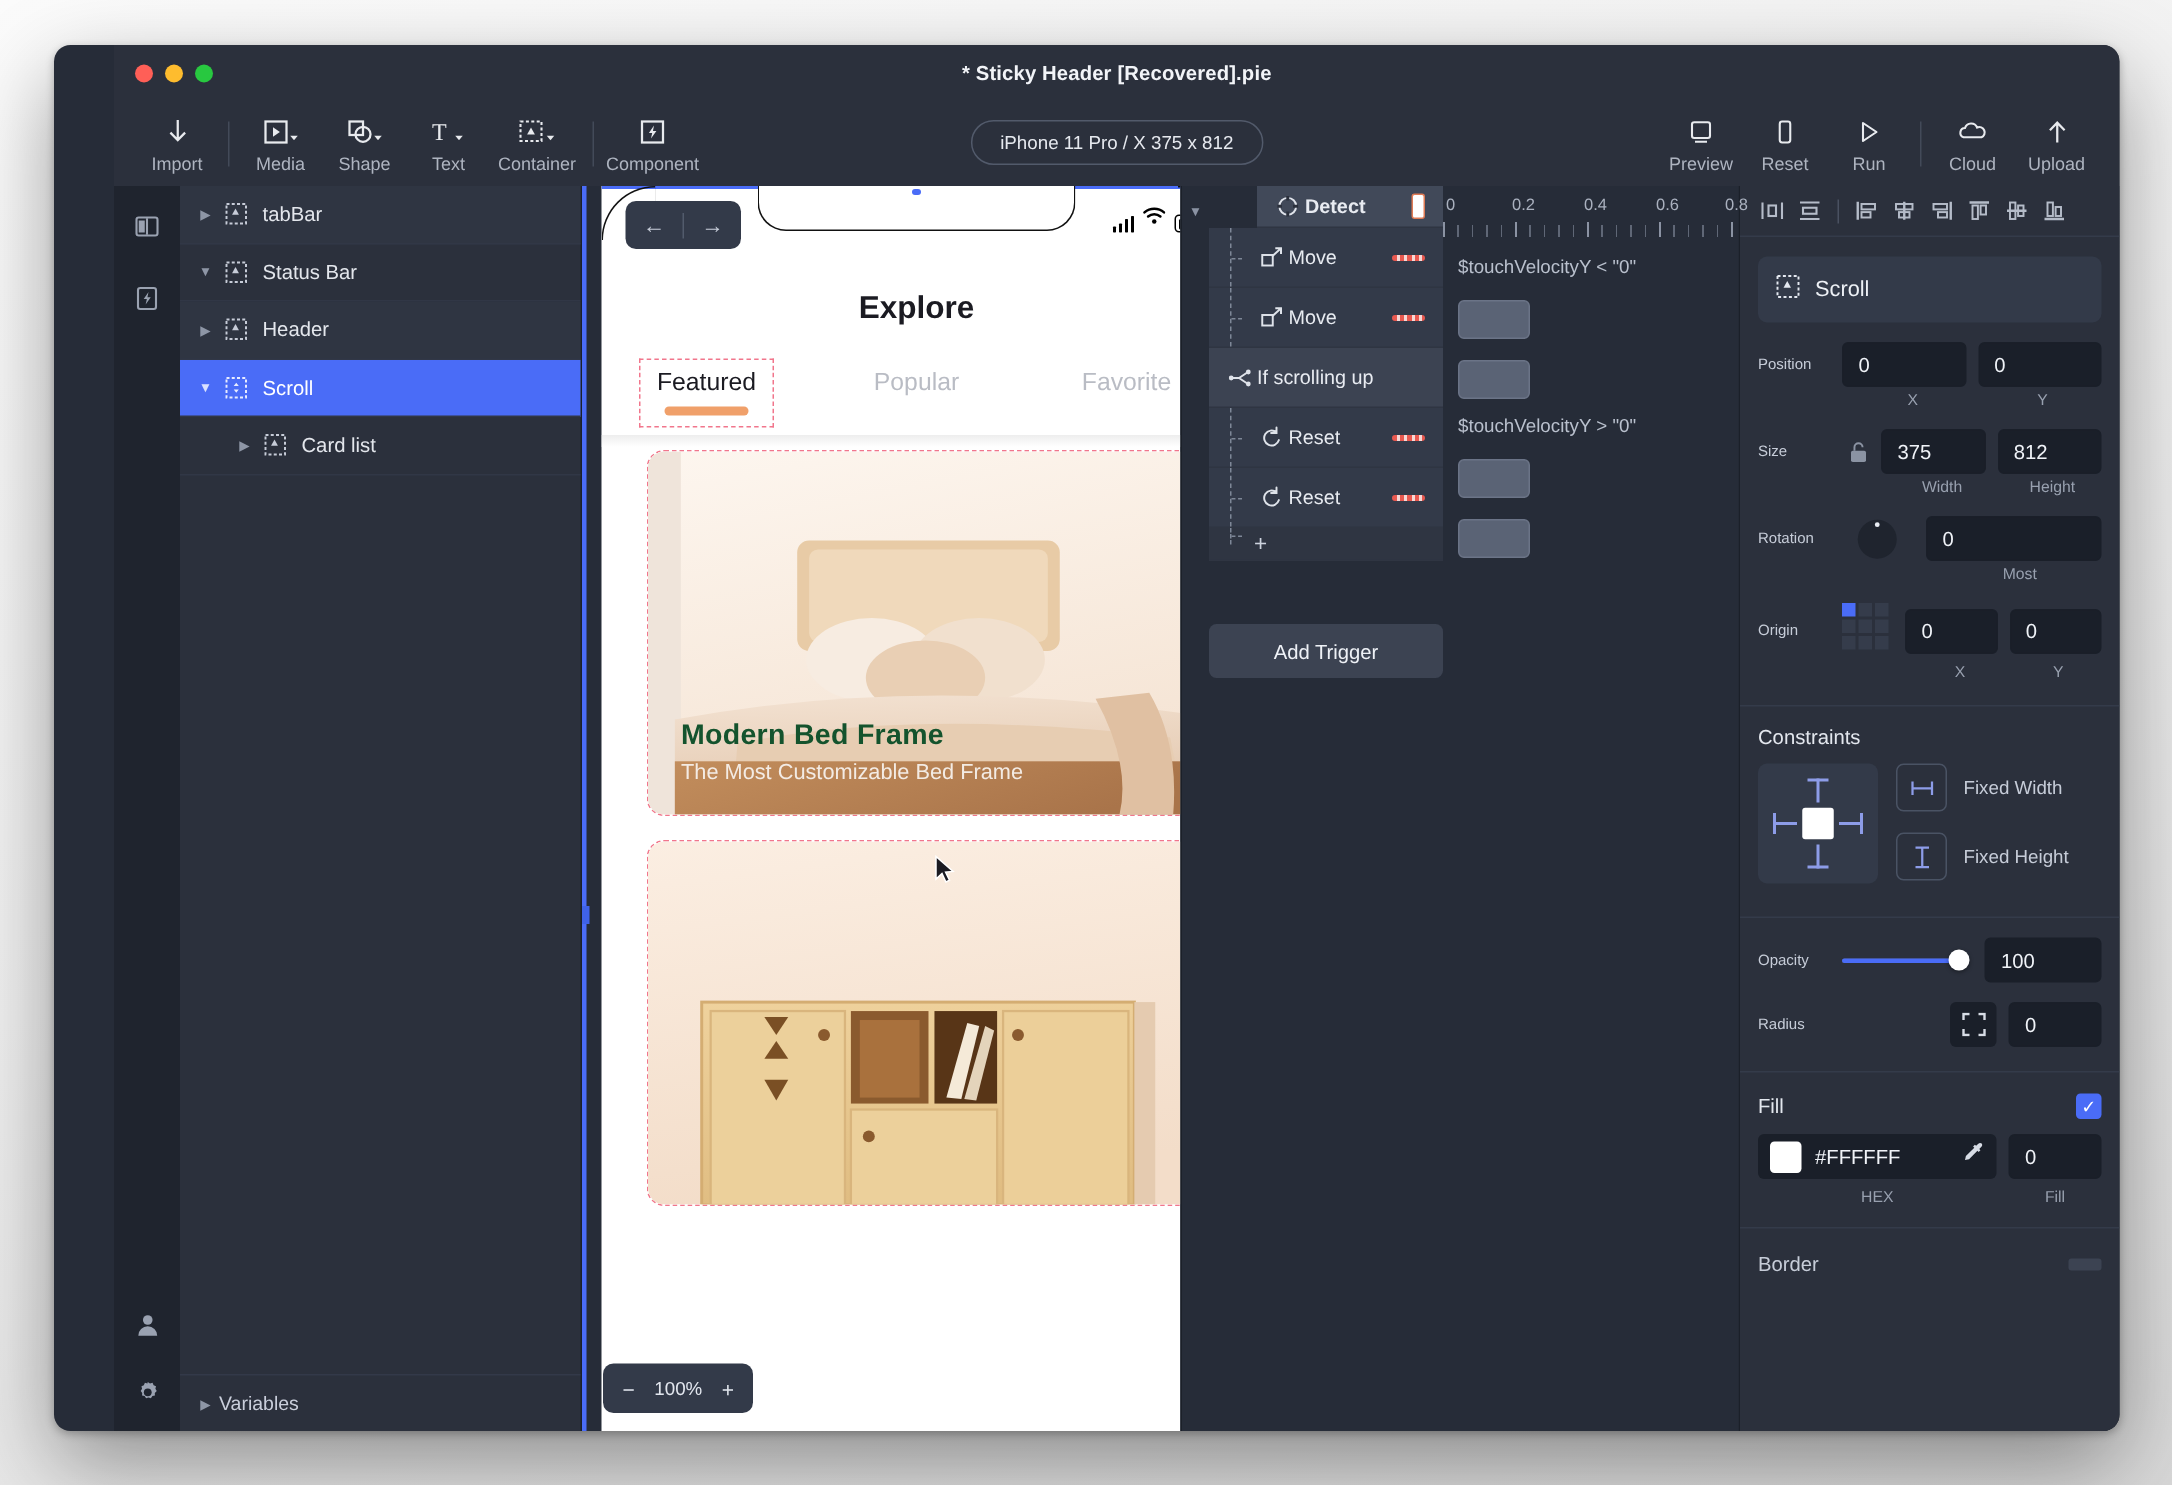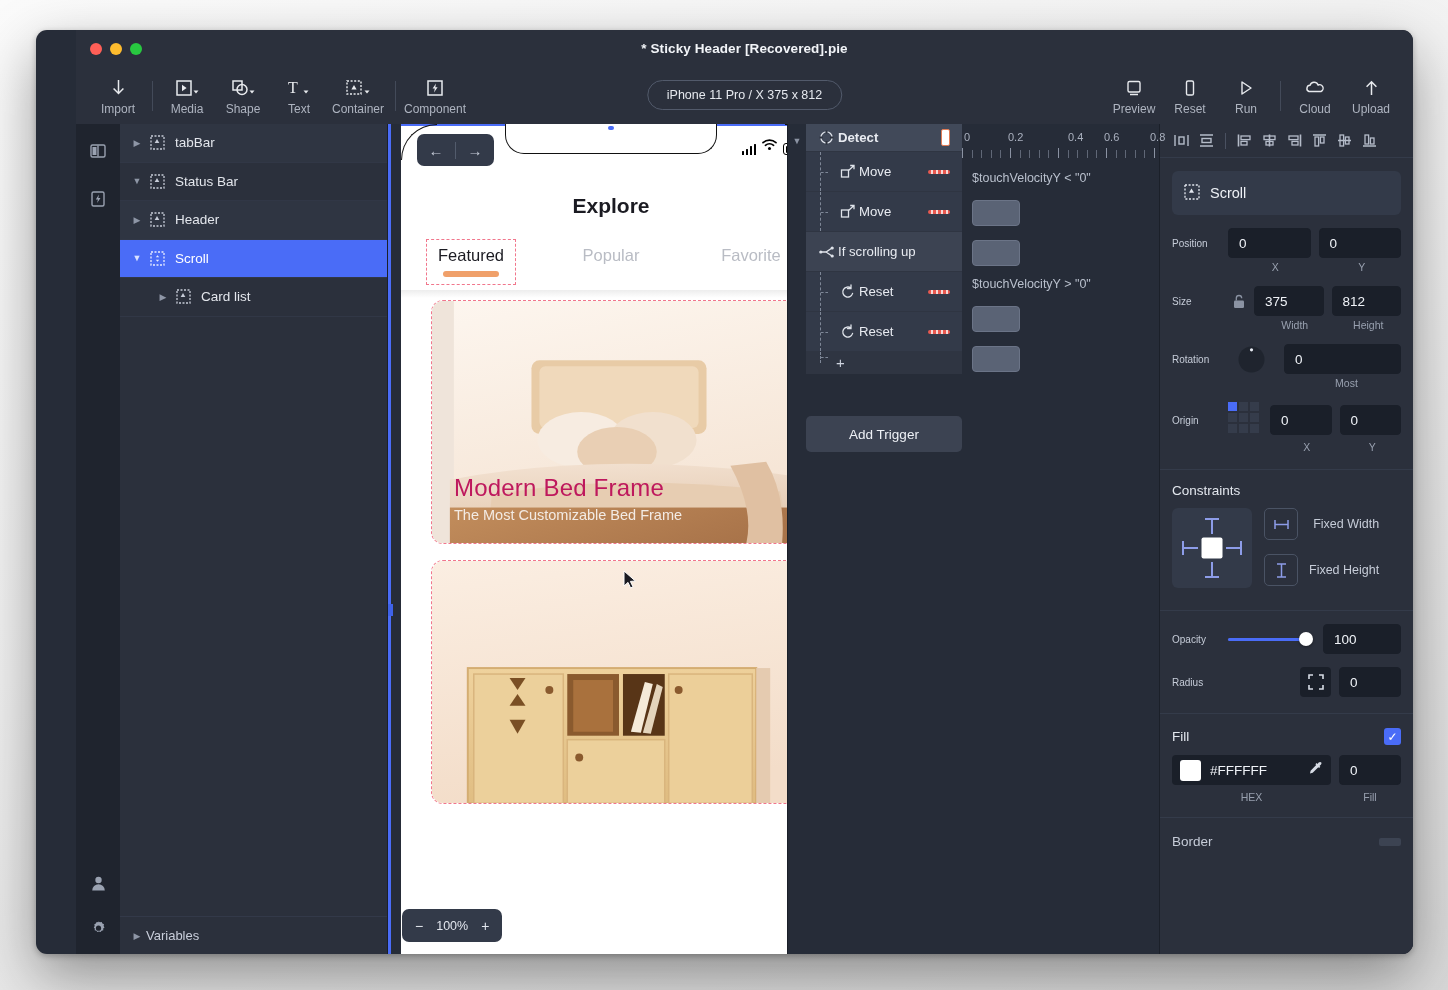--- a/index.html
+++ b/index.html
@@ -281,21 +281,21 @@
   #card2 { top: 436px; height: 244px; }
   .card-img {
     position: absolute; inset: 0;
     overflow: hidden;
   }
   .card-caption {
     position: absolute; left: 0; right: 0; bottom: 0;
     padding: 16px 22px 20px;
   }
   .card-caption .t {
-    font-size: 24px; font-weight: normal; color: #be185d; letter-spacing: .2px;
+    font-size: 19px; font-weight: bold; color: #14532d; letter-spacing: .2px;
   }
   .card-caption .s {
     font-size: 14.5px; color: #f3ebe4; margin-top: 5px;
   }
 
   #zoomctl {
     position: absolute; left: 14px; bottom: 12px;
     height: 33px; padding: 0 13px;
     background: #333a49; border-radius: 7px;
     display: flex; align-items: center; gap: 13px;
@@ -321,21 +321,21 @@
   #trig-inner { flex: 1 1 auto; position: relative; min-width: 0; }
   #trig-list { width: 156px; position: absolute; left: 0; top: 0; }
   .trg {
     height: 40px;
     display: flex; align-items: center;
     padding-left: 9px;
     font-size: 13.2px; color: #e8ebf1;
     position: relative;
     border-bottom: 1px solid #2f3542;
   }
-  .trg.head { background: #414959; font-weight: bold; height: 28px; }
+  .trg.head { background: #414959; font-weight: bold; height: 28px; margin-left: 32px; }
   .trg.cond { background: #3c4352; }
   .trg.act { background: #333a49; }
   .trg .ti { width: 23px; flex: 0 0 23px; display:flex; align-items:center; justify-content:center; color:#dfe3ea;}
   .trg .guide {
     position: absolute; left: 14px; top: 0; bottom: 0; width: 9px;
     border-left: 1.2px dashed #7e8797;
   }
   .trg .guide.last { bottom: 50%; }
   .trg .guide::after {
     content: ''; position: absolute; left: 0; top: 50%;
@@ -440,21 +440,21 @@
     position: absolute; left: 50%; top: 50%;
     transform: translate(-50%,-50%);
     width: 21px; height: 21px; background: #fff; border-radius: 2px;
   }
   .cbar { position: absolute; background: #8d9ce8; }
   .ctog {
     width: 34px; height: 32px; border: 1px solid #4a5364;
     border-radius: 5px; display: flex; align-items: center; justify-content: center;
     color: #8d9ce8;
   }
-  .ctog-row { display: flex; align-items: center; gap: 11px; margin-bottom: 14px; justify-content: space-between; }
+  .ctog-row { display: flex; align-items: center; gap: 11px; margin-bottom: 14px; }
   .ctog-lbl { color: #c6ccd8; font-size: 12.5px; }
 
   #opacity-slider {
     flex: 1 1 auto; height: 30px; display: flex; align-items: center; position: relative;
     margin-right: 10px;
   }
   #opacity-slider .track { height: 3px; width: 100%; background: #4a5161; border-radius: 2px; }
   #opacity-slider .fill { position: absolute; left: 0; height: 3px; width: 88%; background: #4a6cf7; border-radius: 2px;}
   #opacity-slider .knob { position: absolute; left: 84%; width: 14px; height: 14px; border-radius: 50%; background: #fff; box-shadow: 0 1px 3px rgba(0,0,0,.4);}
 
@@ -842,21 +842,21 @@
         </div>
       </div>
 
       <div id="triggers">
         <div id="trig-collapse">▼</div>
         <div id="trig-inner">
 
           <div id="ruler">
             <span class="rk" style="left:2px">0</span>
             <span class="rk" style="left:46px">0.2</span>
-            <span class="rk" style="left:106px">0.4</span>
+            <span class="rk" style="left:94px">0.4</span>
             <span class="rk" style="left:142px">0.6</span>
             <span class="rk" style="left:188px">0.8</span>
             <div id="ruler-ticks"></div>
             <div id="ruler-major"></div>
           </div>
 
           <div id="trig-list">
             <div class="trg head">
               <span class="ti">
                 <svg width="15" height="15" viewBox="0 0 15 15">

